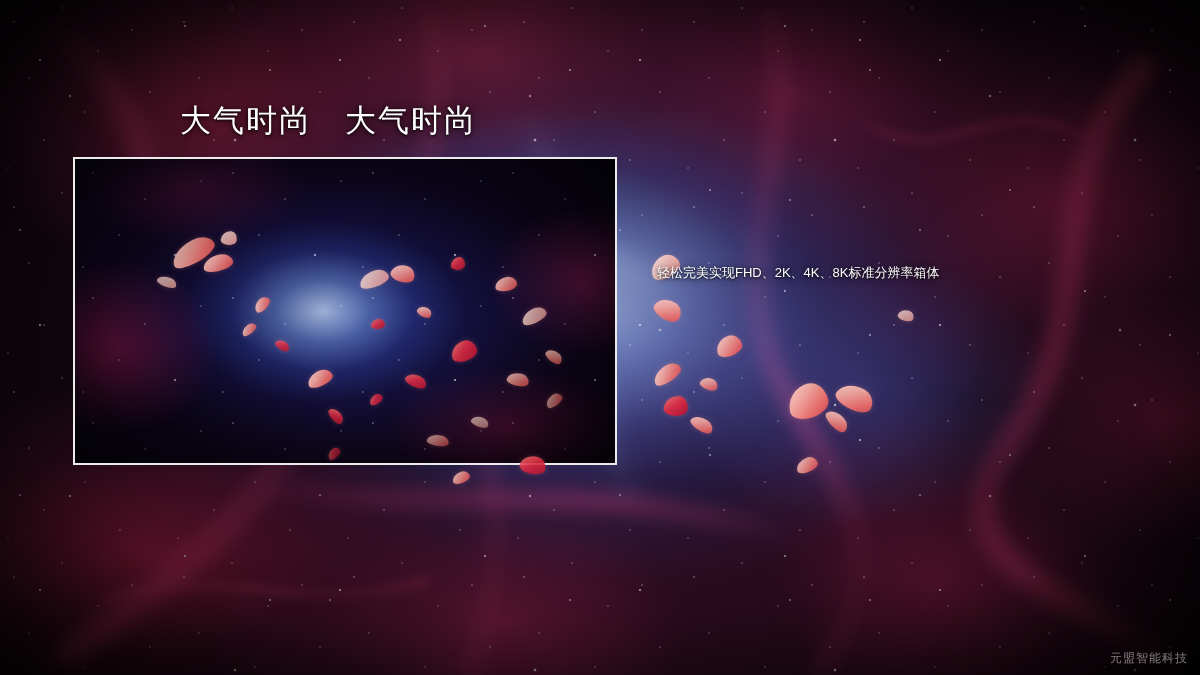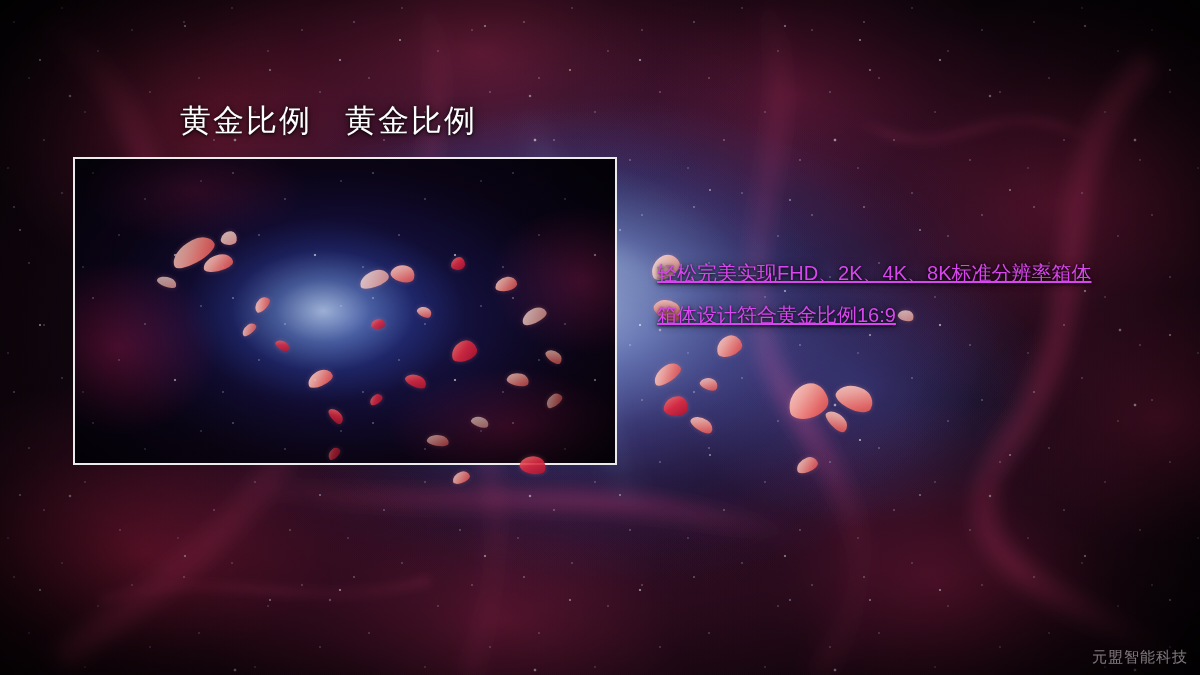--- a/index.html
+++ b/index.html
@@ -188,34 +188,33 @@
   }
 
   
   #body-copy {
     position: absolute;
     left: 657px;
     top: 252px;
     width: 520px;
   }
   .copy-line {
-    font-size: 20px;
+    font-size: 13px;
     line-height: 42px;
-    color: #d946ef;
+    color: #ffffff;
     white-space: pre;
     text-shadow: 0 0 8px rgba(0,0,0,0.70), 0 1px 3px rgba(0,0,0,0.85);
-    text-decoration: underline;
   }
 
   
   #watermark {
     position: absolute;
     right: 12px;
     bottom: 8px;
-    font-size: 15px;
+    font-size: 12px;
     letter-spacing: 1px;
     color: rgba(225,215,220,0.55);
   }
 </style>
 </head>
 <body>
 
 <div id="slide">
 
   <div class="nebula-layer" id="bg-base"></div>
@@ -254,21 +253,21 @@
       <path d="M 100 600 C 230 560, 300 620, 430 580" stroke="url(#fil-red)" stroke-width="9" fill="none"></path>
       <path d="M 860 120 C 960 180, 980 80, 1090 140" stroke="url(#fil-red)" stroke-width="8" fill="none"></path>
     </g>
   </svg>
 
   <div class="stars" id="stars-small"></div>
   <div class="stars" id="stars-mid"></div>
   <div class="stars" id="stars-bright"></div>
   <div class="nebula-layer" id="bg-vignette"></div>
 
-  <div id="page-title">黄金比例　黄金比例</div>
+  <div id="page-title">大气时尚　大气时尚</div>
 
   <div id="preview-frame">
     <div id="preview-inner"></div>
     <div id="preview-stars"></div>
     <div id="petals-inside">
         <div class="petal" style="left: 95px; top: 82px; width: 46px; height: 22px; opacity: 0.92; background: linear-gradient(140deg, rgb(255, 217, 210) 0%, rgb(248, 169, 159) 38%, rgb(239, 111, 106) 72%, rgb(216, 74, 82) 100%); transform: rotate(-28deg); box-shadow: rgba(255, 150, 150, 0.3) 0px 0px 5px;"></div>
         <div class="petal" style="left: 128px; top: 96px; width: 30px; height: 16px; opacity: 0.88; background: linear-gradient(140deg, rgb(255, 217, 210) 0%, rgb(248, 169, 159) 38%, rgb(239, 111, 106) 72%, rgb(216, 74, 82) 100%); transform: rotate(-12deg); box-shadow: rgba(255, 150, 150, 0.3) 0px 0px 5px;"></div>
         <div class="petal" style="left: 82px; top: 118px; width: 20px; height: 10px; opacity: 0.8; background: linear-gradient(140deg, rgb(255, 230, 223) 0%, rgb(247, 196, 187) 45%, rgb(235, 148, 140) 100%); transform: rotate(22deg); box-shadow: rgba(255, 150, 150, 0.3) 0px 0px 5px;"></div>
         <div class="petal" style="left: 146px; top: 72px; width: 16px; height: 14px; opacity: 0.85; background: linear-gradient(140deg, rgb(255, 230, 223) 0%, rgb(247, 196, 187) 45%, rgb(235, 148, 140) 100%); transform: rotate(8deg); box-shadow: rgba(255, 150, 150, 0.3) 0px 0px 5px;"></div>
         <div class="petal" style="left: 178px; top: 140px; width: 18px; height: 11px; opacity: 0.88; background: linear-gradient(140deg, rgb(255, 217, 210) 0%, rgb(248, 169, 159) 38%, rgb(239, 111, 106) 72%, rgb(216, 74, 82) 100%); transform: rotate(-44deg); box-shadow: rgba(255, 150, 150, 0.3) 0px 0px 5px;"></div>
@@ -308,18 +307,17 @@
       <div class="petal" style="left: 836px; top: 386px; width: 38px; height: 24px; opacity: 0.92; background: linear-gradient(140deg, rgb(255, 217, 210) 0%, rgb(248, 169, 159) 38%, rgb(239, 111, 106) 72%, rgb(216, 74, 82) 100%); transform: rotate(28deg); box-shadow: rgba(255, 150, 150, 0.3) 0px 0px 5px;"></div>
       <div class="petal" style="left: 824px; top: 414px; width: 26px; height: 14px; opacity: 0.88; background: linear-gradient(140deg, rgb(255, 217, 210) 0%, rgb(248, 169, 159) 38%, rgb(239, 111, 106) 72%, rgb(216, 74, 82) 100%); transform: rotate(48deg); box-shadow: rgba(255, 150, 150, 0.3) 0px 0px 5px;"></div>
       <div class="petal" style="left: 796px; top: 458px; width: 22px; height: 14px; opacity: 0.86; background: linear-gradient(140deg, rgb(255, 217, 210) 0%, rgb(248, 169, 159) 38%, rgb(239, 111, 106) 72%, rgb(216, 74, 82) 100%); transform: rotate(-20deg); box-shadow: rgba(255, 150, 150, 0.3) 0px 0px 5px;"></div>
       <div class="petal" style="left: 520px; top: 456px; width: 26px; height: 18px; opacity: 0.9; background: linear-gradient(140deg, rgb(240, 122, 116) 0%, rgb(220, 43, 66) 48%, rgb(173, 18, 48) 100%); transform: rotate(14deg); box-shadow: rgba(255, 150, 150, 0.3) 0px 0px 5px;"></div>
       <div class="petal" style="left: 452px; top: 472px; width: 18px; height: 11px; opacity: 0.82; background: linear-gradient(140deg, rgb(255, 217, 210) 0%, rgb(248, 169, 159) 38%, rgb(239, 111, 106) 72%, rgb(216, 74, 82) 100%); transform: rotate(-18deg); box-shadow: rgba(255, 150, 150, 0.3) 0px 0px 5px;"></div>
       <div class="petal" style="left: 898px; top: 310px; width: 16px; height: 11px; opacity: 0.78; background: linear-gradient(140deg, rgb(255, 230, 223) 0%, rgb(247, 196, 187) 45%, rgb(235, 148, 140) 100%); transform: rotate(18deg); box-shadow: rgba(255, 150, 150, 0.3) 0px 0px 5px;"></div>
     </div>
 
   <div id="body-copy">
       <div class="copy-line">轻松完美实现FHD、2K、4K、8K标准分辨率箱体</div>
-      <div class="copy-line">箱体设计符合黄金比例16:9</div>
     </div>
 
   <div id="watermark">元盟智能科技</div>
 
 </div>
 
 </body></html>

